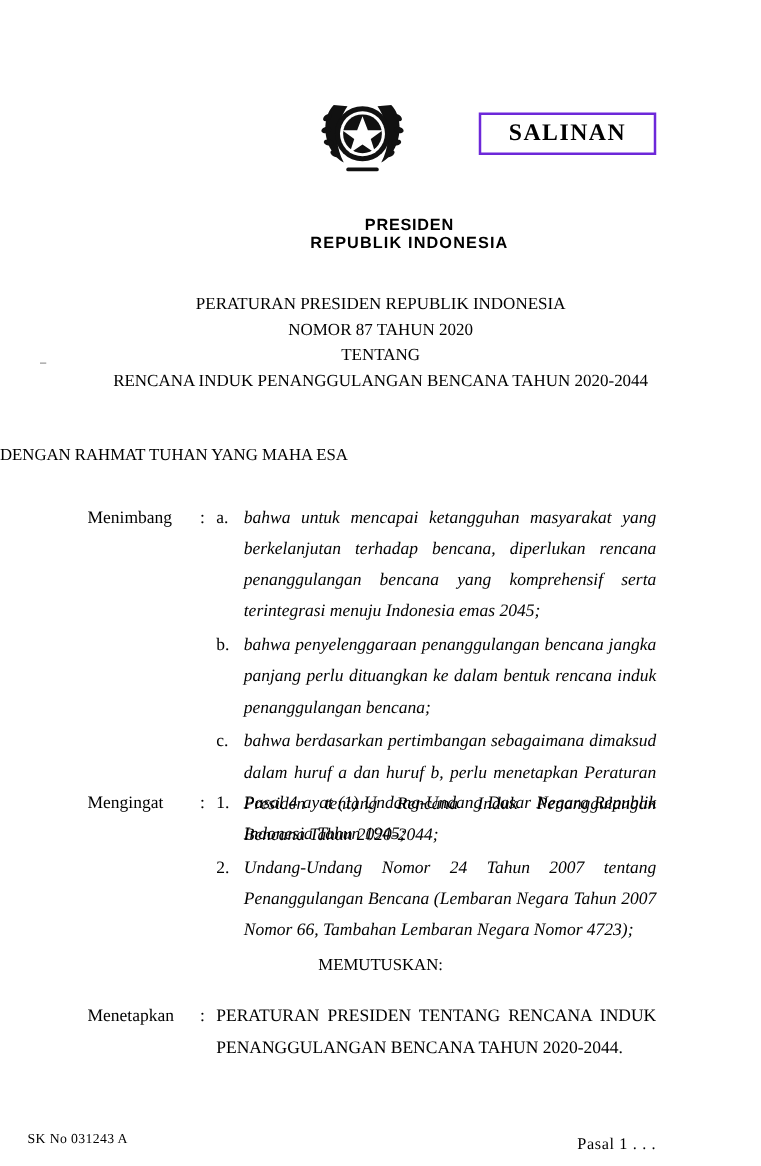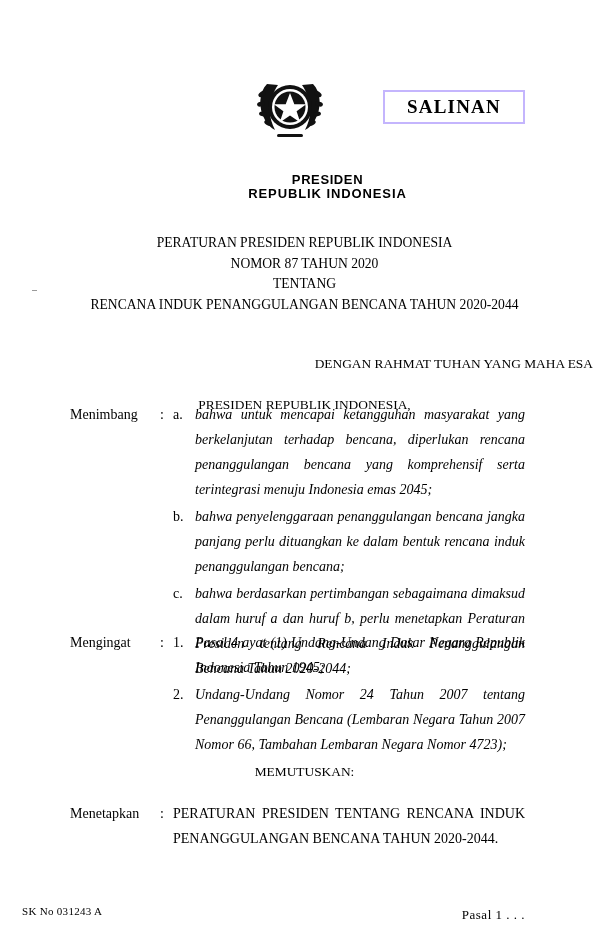--- a/index.html
+++ b/index.html
@@ -33,21 +33,21 @@
     position: absolute;
     left: 253px;
     top: 0;
     width: 74px;
     height: 66px;
   }
   .salinan-box {
     position: absolute;
     left: 383px;
     top: 16px;
-    border: 2px solid #c4b5fd;
+    border: 2px solid #6d28d9;
     padding: 5px 22px 6px 22px;
     font-family: "Liberation Serif", serif;
     font-size: 19px;
     font-weight: bold;
     letter-spacing: 1.2px;
     line-height: 1;
   }
   .pres-line1, .pres-line2 {
     position: absolute;
     width: 100%;
@@ -70,21 +70,21 @@
     text-align: center;
     font-size: 13.6px;
     line-height: 20.5px;
   }
   .title-block div { white-space: nowrap; }
 
   .rahmat {
     position: absolute;
     top: 356px;
     left: 0; right: 16px;
-    text-align: right;
+    text-align: left;
     font-size: 13.4px;
   }
   .presiden-ri {
     position: absolute;
     top: 397px;
     left: 0; right: 0;
     text-align: center;
     font-size: 13.4px;
   }
 
@@ -210,21 +210,20 @@
   <div class="pres-line2">REPUBLIK  INDONESIA</div>
 
   <div class="title-block">
     <div>PERATURAN PRESIDEN REPUBLIK INDONESIA</div>
     <div>NOMOR 87 TAHUN 2020</div>
     <div>TENTANG</div>
     <div>RENCANA INDUK PENANGGULANGAN BENCANA TAHUN 2020-2044</div>
   </div>
 
   <div class="rahmat">DENGAN RAHMAT TUHAN YANG MAHA ESA</div>
-  <div class="presiden-ri">PRESIDEN REPUBLIK INDONESIA,</div>
 
   <div class="clause" id="menimbang">
     <div class="clause-row">
       <div class="clause-label">Menimbang</div>
       <div class="clause-colon">:</div>
       <div class="clause-items">
         <div class="item">
           <div class="item-marker">a.</div>
           <div class="item-text">bahwa untuk mencapai ketangguhan masyarakat yang berkelanjutan terhadap bencana, diperlukan rencana penanggulangan bencana yang komprehensif serta terintegrasi menuju Indonesia emas 2045;</div>
         </div>

